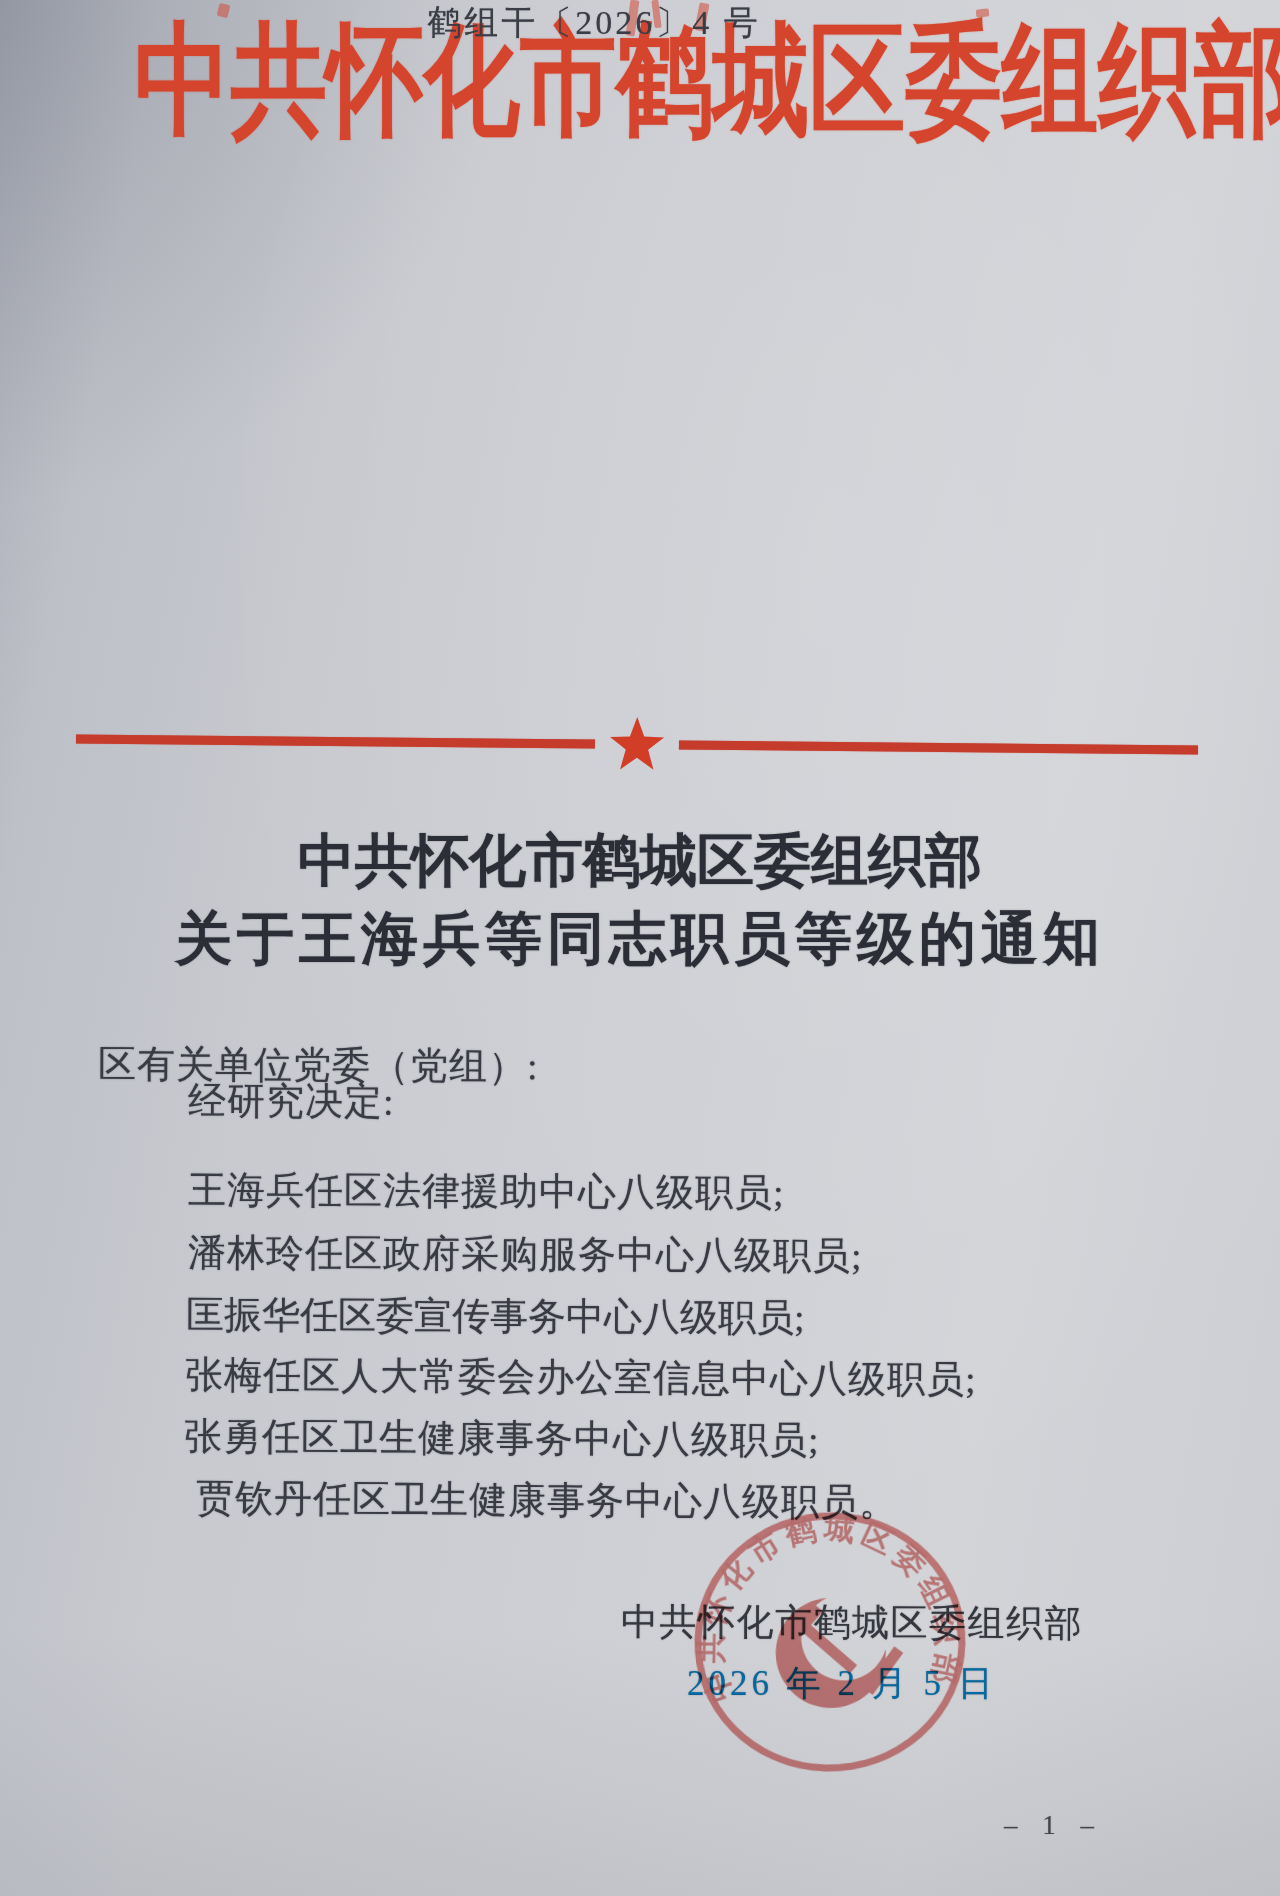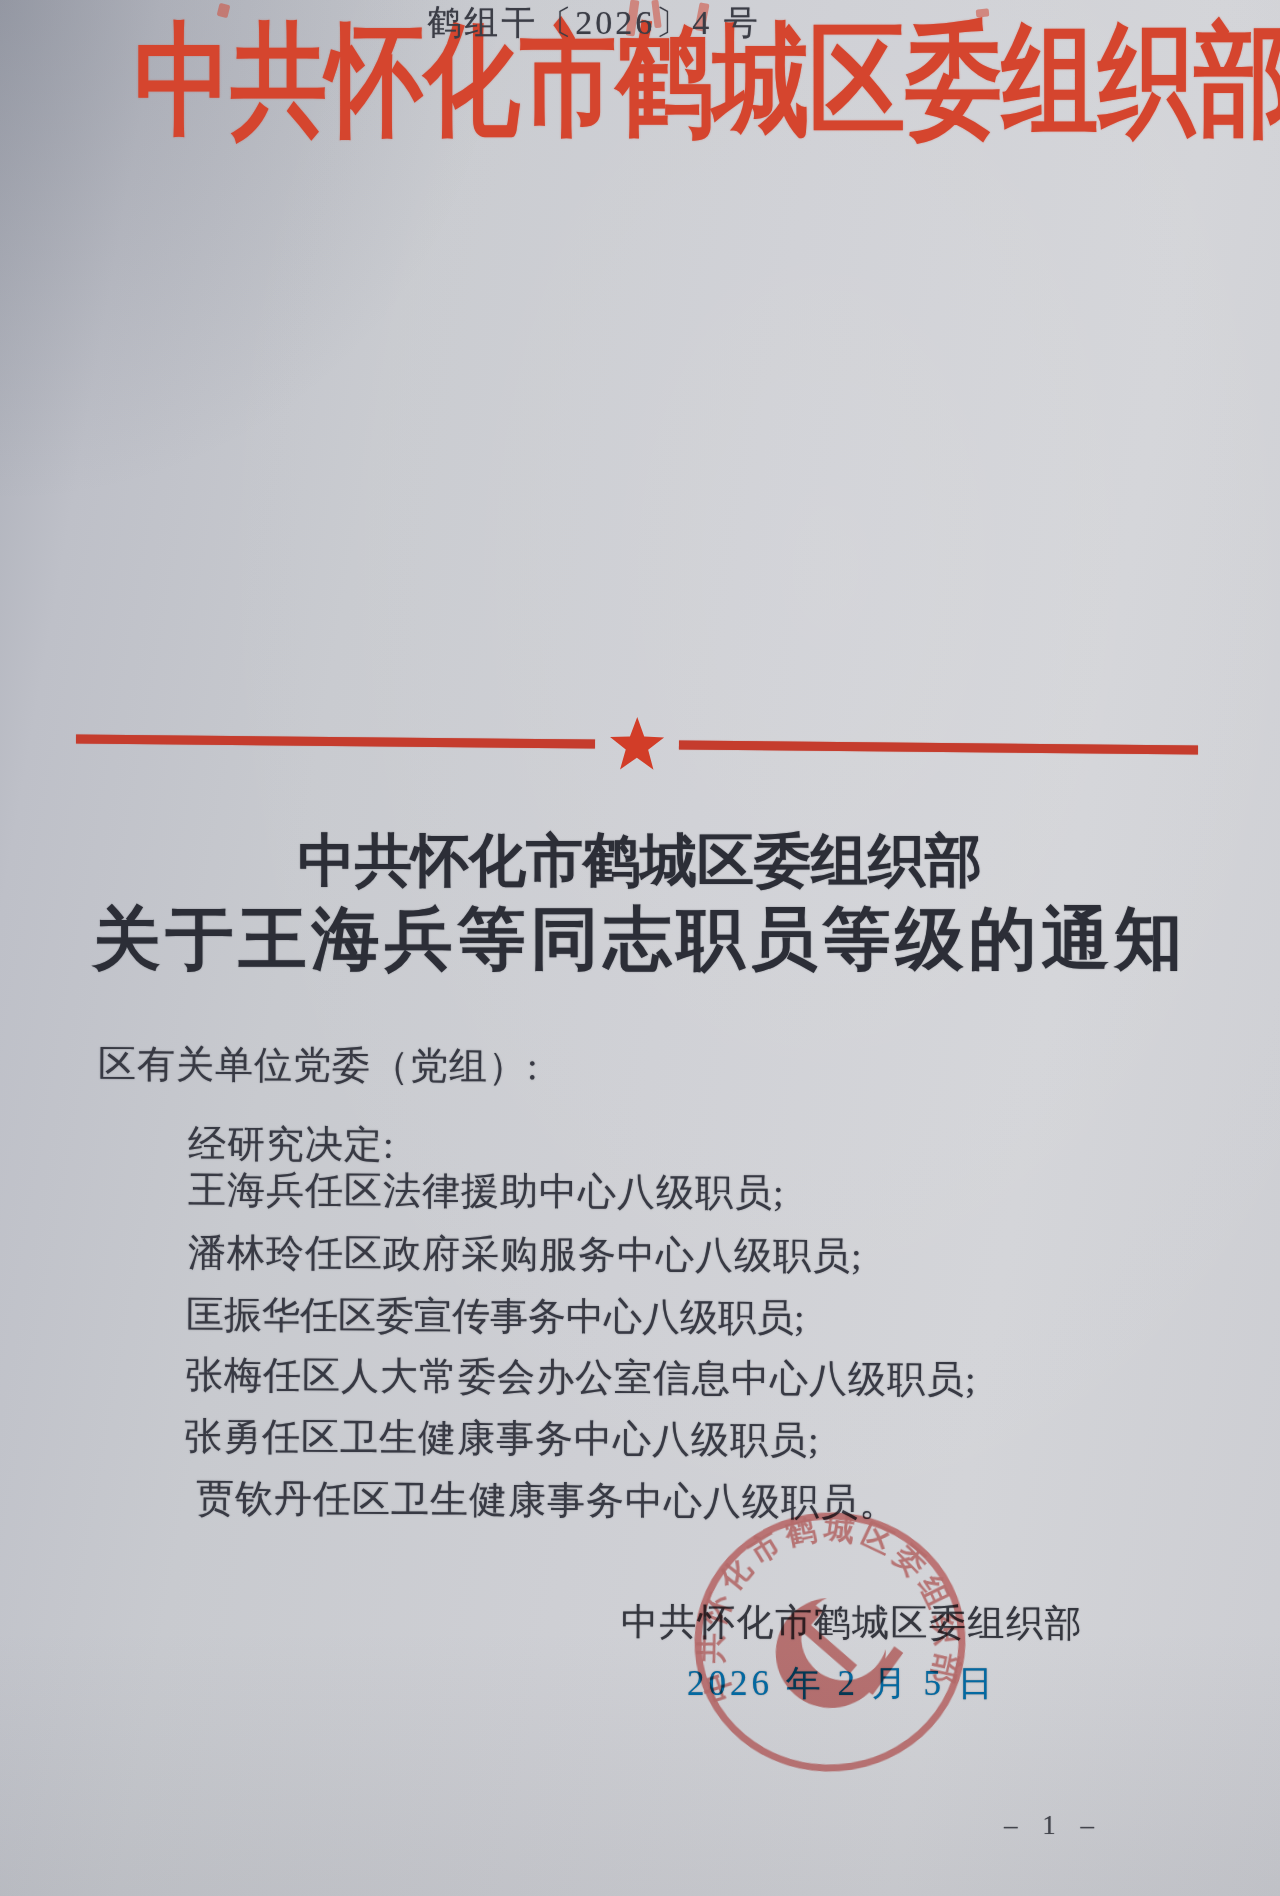--- a/index.html
+++ b/index.html
@@ -48,31 +48,31 @@
   .rule-star { width: 56px; height: 58px; flex: 0 0 auto; }
 
   .notice-title {
     left: 0; top: 822px; width: 1280px;
     text-align: center;
     font-weight: 700;
     color: #2c2e37;
     text-shadow: 0 0 1.4px rgba(44,46,55,0.6);
   }
   .notice-title .t1 { font-size: 57px; letter-spacing: 0px; line-height: 78px; }
-  .notice-title .t2 { font-size: 68px; letter-spacing: 5px; line-height: 78px; }
+  .notice-title .t2 { font-size: 57px; letter-spacing: 5px; line-height: 78px; }
 
   .bodytext {
     color: #383a44;
     font-size: 38px;
     letter-spacing: 1px;
     white-space: nowrap;
     text-shadow: 0 0 1.6px rgba(56,58,68,0.55);
   }
   .salutation { left: 98px;  top: 1040px; transform: rotate(0.3deg); }
-  .p0 { left: 188px; top: 1119px; transform: rotate(0.25deg); }
+  .p0 { left: 188px; top: 1076px; transform: rotate(0.25deg); }
   .p1 { left: 188px; top: 1166px; transform: rotate(0.3deg); }
   .p2 { left: 188px; top: 1229px; transform: rotate(0.3deg); }
   .p3 { left: 186px; top: 1291px; letter-spacing: 0px; transform: rotate(0.3deg); }
   .p4 { left: 185px; top: 1352px; transform: rotate(0.35deg); }
   .p5 { left: 184px; top: 1413px; transform: rotate(0.35deg); }
   .p6 { left: 196px; top: 1475px; transform: rotate(0.35deg); }
 
   .signature {
     left: 621px; top: 1598px;
     font-size: 37px; letter-spacing: 1.5px;

